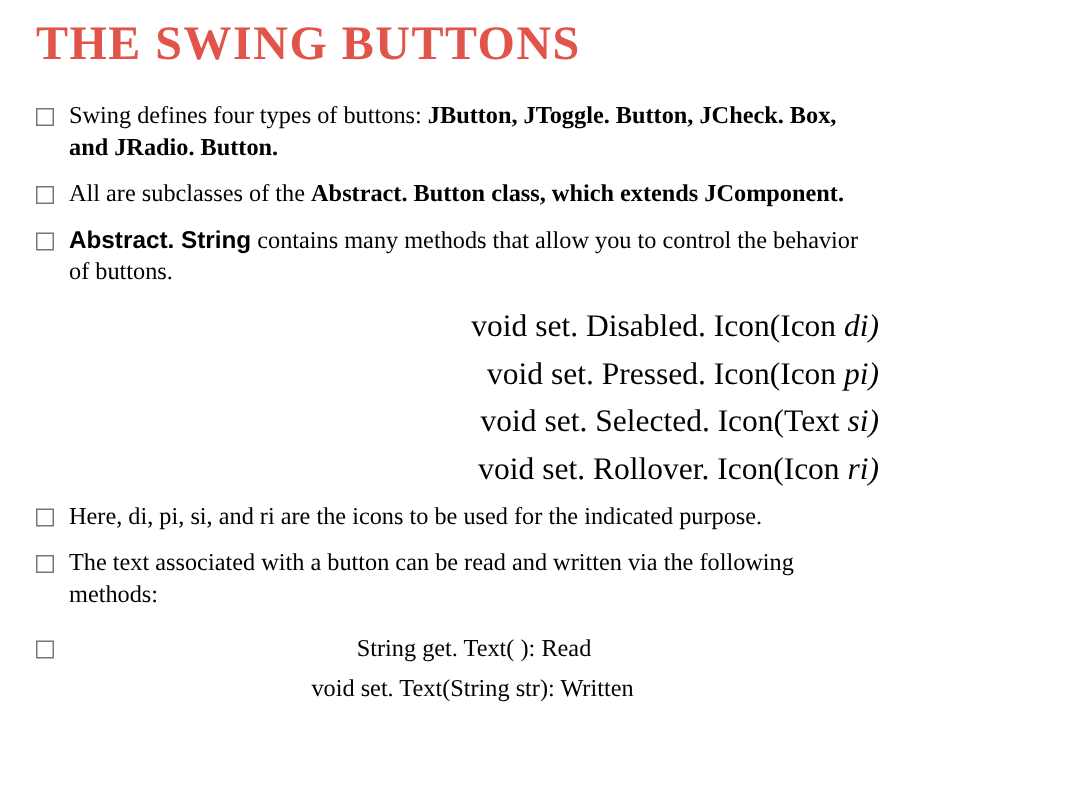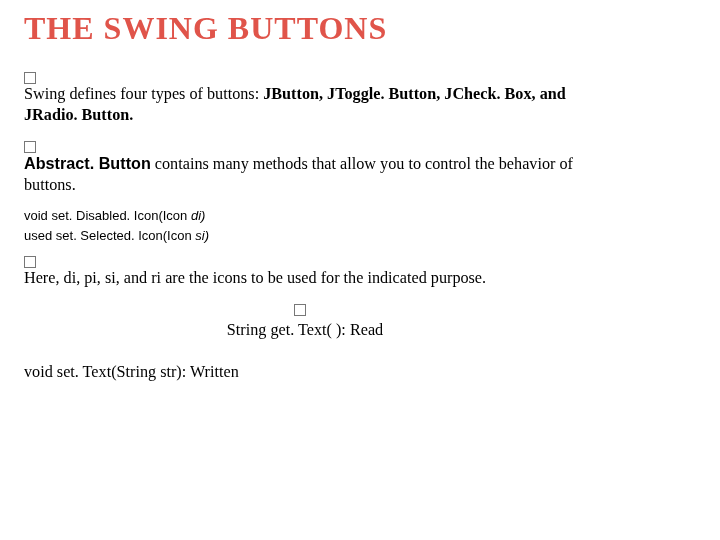--- a/index.html
+++ b/index.html
@@ -27,42 +27,41 @@
     margin: 0 0 20px 0;
   }
   .bullets {
     font-size: 16.2px;
     line-height: 1.3;
   }
   .bullet-row {
     display: flex;
     align-items: flex-start;
     margin-bottom: 10px;
-    flex-direction: column;
   }
   .marker {
     width: 10px;
     height: 10px;
     border: 1px solid #777;
     margin-top: 5px;
     margin-right: 10px;
     flex: 0 0 auto;
   }
   .marker.no-box {
     border: none;
   }
   .btext {
     flex: 1 1 auto;
   }
   .bold { font-weight: bold; }
   .methods {
     margin: 6px 0 6px 0;
-    text-align: left;
-    font-family: Liberation Sans, sans-serif;
-    font-size: 13px;
+    text-align: right;
+    font-family: Liberation Serif, serif;
+    font-size: 21px;
     line-height: 1.5;
   }
   .methods .m-arg { font-style: italic; }
   .center-line {
     text-align: center;
     margin-top: 4px;
   }
   .italic { }
 </style>
 </head>
@@ -74,41 +73,53 @@
 
   <div class="bullets">
 
     <div class="bullet-row">
       <span class="marker"></span>
       <span class="btext">
         <span>Swing defines four types of buttons: </span><span class="bold">JButton, JToggle. Button, JCheck. Box, and JRadio. Button.</span>
       </span>
     </div>
 
+    <div class="bullet-row">
+      <span class="marker"></span>
+      <span class="btext">
+        <span>All are subclasses of the </span><span class="bold">Abstract. Button class, which extends JComponent.</span>
+      </span>
+    </div>
 
     <div class="bullet-row">
       <span class="marker"></span>
       <span class="btext">
-        <span class="bold" style="font-family:Arial,Helvetica,sans-serif">Abstract. Button</span><span> contains many methods that allow you to control the behavior of buttons.</span>
+        <span class="bold" style="font-family:Arial,Helvetica,sans-serif">Abstract. String</span><span> contains many methods that allow you to control the behavior of buttons.</span>
       </span>
     </div>
 
 
     <div class="methods">
       <div><span>void set. Disabled. Icon(Icon </span><span class="m-arg">di)</span></div>
-      <div><span>used set. Selected. Icon(Icon </span><span class="m-arg">si)</span></div>
+      <div><span>void set. Pressed. Icon(Icon </span><span class="m-arg">pi)</span></div>
+      <div><span>void set. Selected. Icon(Text </span><span class="m-arg">si)</span></div>
+      <div><span>void set. Rollover. Icon(Icon </span><span class="m-arg">ri)</span></div>
     </div>
 
     <div class="bullet-row">
       <span class="marker"></span>
       <span class="btext">
         <span>Here, </span><span class="italic">di, pi, si, and ri are the icons to be used for the indicated purpose.</span>
       </span>
     </div>
 
+    <div class="bullet-row">
+      <span class="marker"></span>
+      <span class="btext">The text associated with a button can be read and written via the following methods:</span>
+    </div>
 
     <div class="bullet-row" style="margin-bottom:2px;align-items:center;">
       <span class="marker"></span>
       <span class="btext center-line">
         <span>String get. Text( ):  Read</span>
       </span>
     </div>
 
     <div class="bullet-row" style="margin-bottom:12px;">
       <span class="marker no-box"></span>

